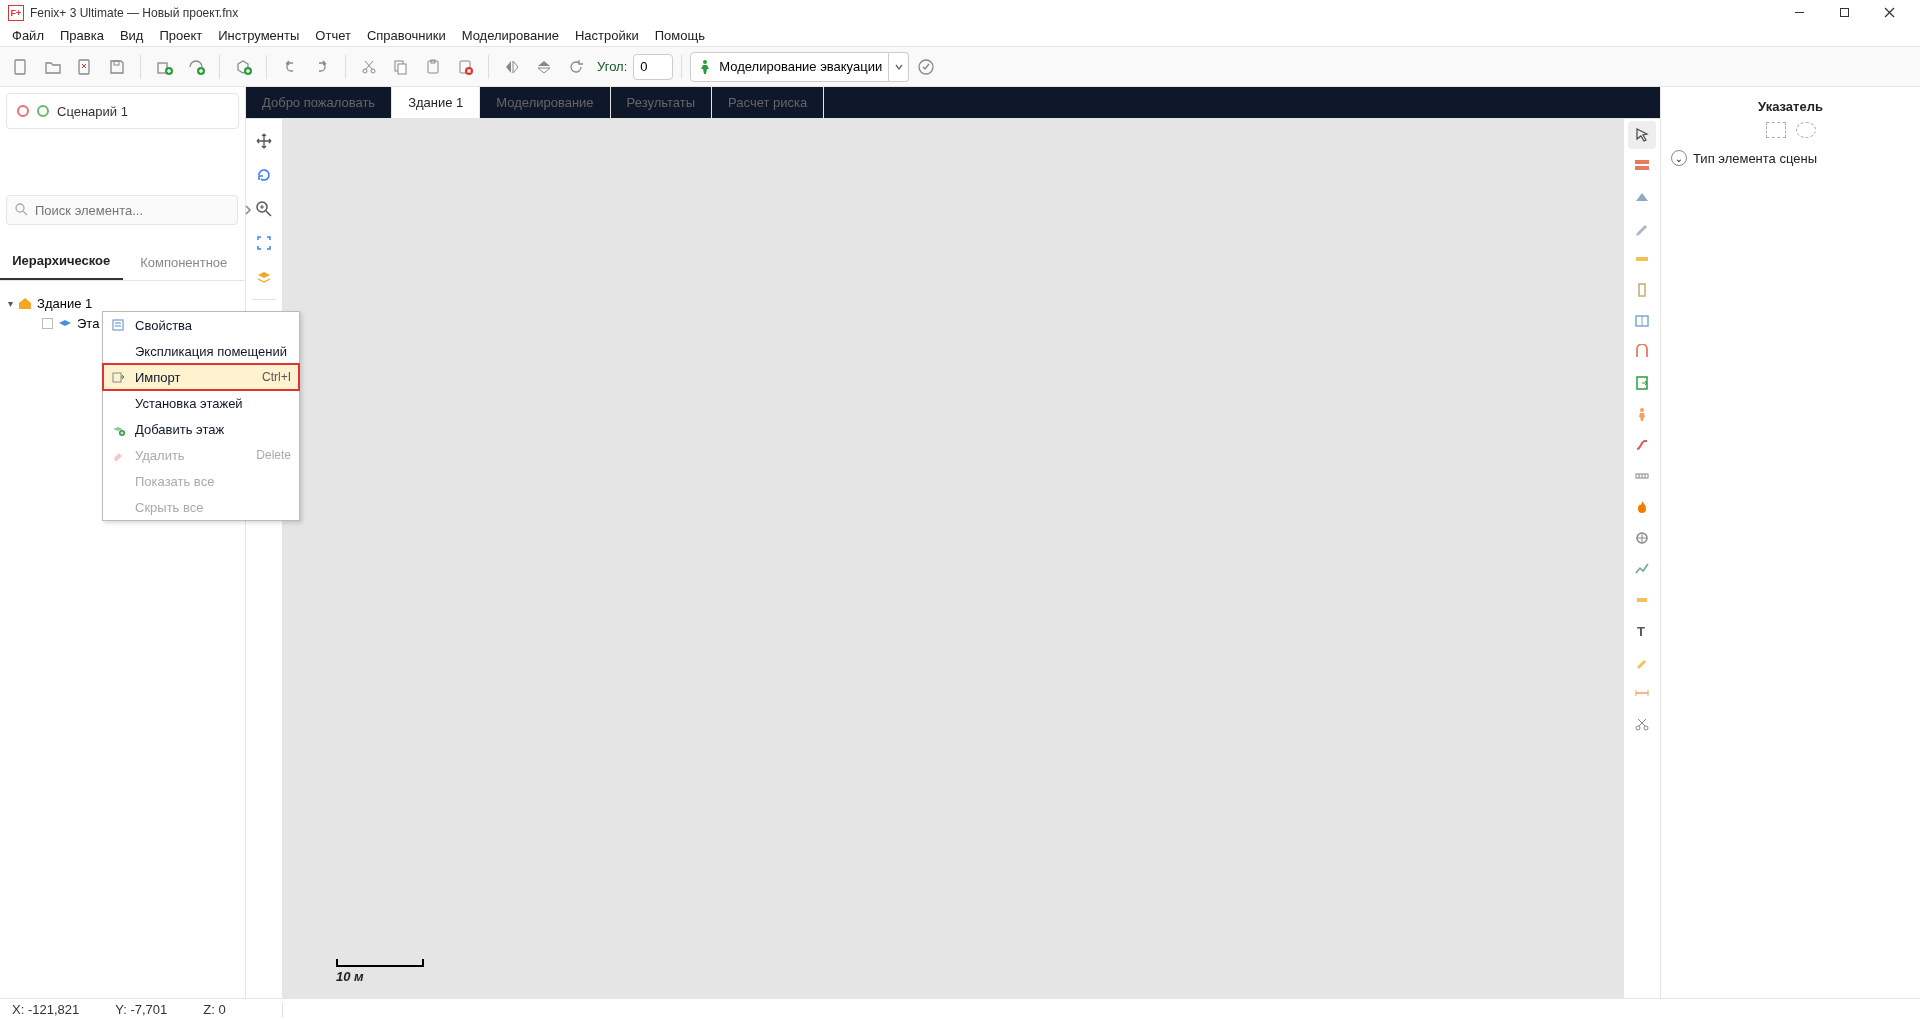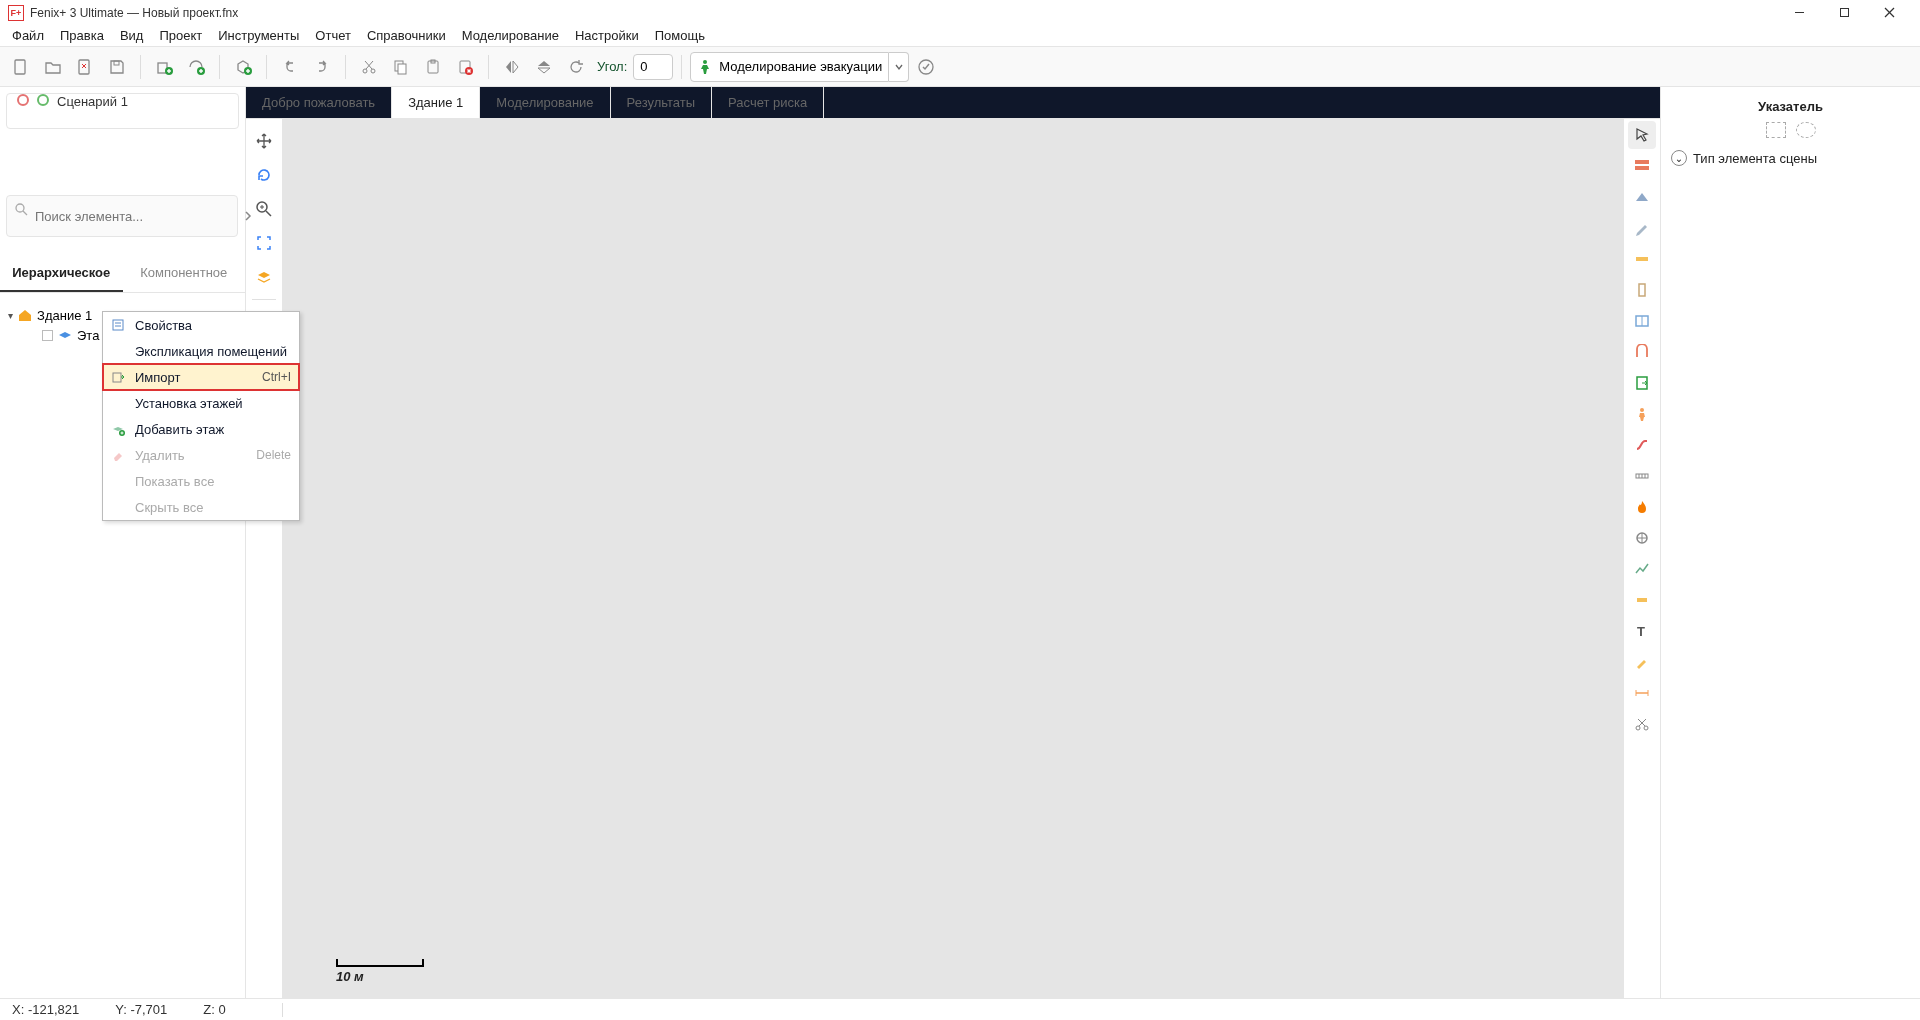--- a/index.html
+++ b/index.html
@@ -27,33 +27,33 @@
 .toolbar .angle-input { width:40px; height:26px; border:1px solid #ccc; border-radius:4px; padding:0 6px; background:#fff; }
 .toolbar .mode-select { height:30px; border:1px solid #ccc; border-radius:4px; padding:0 6px; background:#fff; display:flex; align-items:center; gap:6px; }
 .toolbar .mode-select .run-icon { color:#2a9d3f; }
 .toolbar .mode-sep-btn { width:20px; height:30px; border:1px solid #ccc; border-left:none; border-radius:0 4px 4px 0; display:flex; align-items:center; justify-content:center; background:#fff; }
 .toolbar .mode-wrap { display:flex; }
 .toolbar .mode-wrap .mode-select { border-radius:4px 0 0 4px; }
 
 
 .main { display:flex; height:calc(1020px - 25px - 22px - 40px - 22px); }
 .left-panel { width:246px; border-right:1px solid #e5e5e5; display:flex; flex-direction:column; background:#fff; }
-.scenario-bar { height:36px; border:1px solid #e5e5e5; border-radius:4px; margin:6px; display:flex; gap:8px; padding:0 10px; }
+.scenario-bar { height:36px; border:1px solid #e5e5e5; border-radius:4px; margin:6px; display:flex; align-items:center; gap:8px; padding:0 10px; }
 .scenario-bar .circ { width:12px; height:12px; border-radius:50%; border:2px solid; }
 .scenario-bar .circ.red { border-color:#e57373; }
 .scenario-bar .circ.green { border-color:#66bb6a; }
 .scenario-bar .label { color:#333; }
 
 .search-row { display:flex; align-items:center; margin:4px 6px 4px 6px; gap:4px; }
-.search-row input { flex:1; height:42px; border:1px solid #e5e5e5; border-radius:4px; padding:0 26px 0 28px; background:#fafafa; color:#ef4444; }
+.search-row input { flex:1; height:30px; border:1px solid #e5e5e5; border-radius:4px; padding:0 26px 0 28px; background:#fafafa; color:#ef4444; }
 .search-row .chev { width:26px; height:30px; display:flex; align-items:center; justify-content:center; color:#888; }
 .search-wrap { position:relative; flex:1; }
 .search-wrap .mag { position:absolute; left:8px; top:7px; color:#aaa; }
 
-.tree-tabs { display:flex; border-bottom:1px solid #e5e5e5; margin-top:14px; }
+.tree-tabs { display:flex; border-bottom:1px solid #e5e5e5; margin-top:14px;align-items:flex-end; }
 .tree-tabs .tab { flex:1; text-align:center; padding:10px 0; color:#888; }
 .tree-tabs .tab.active { color:#222; font-weight:600; border-bottom:2px solid #333; }
 
 .tree { padding:12px 8px; position:relative; }
 .tree-row { display:flex; align-items:center; gap:4px; padding:2px 0; }
 .tree-row .tri { color:#555; font-size:10px; }
 .tree-row .h-icon { color:#f5a623; }
 .tree-row .sq { width:11px; height:11px; border:1px solid #bbb; display:inline-block; }
 .tree-row .fl-icon { color:#4a90e2; }
 .tree-row.child { padding-left:34px; }

